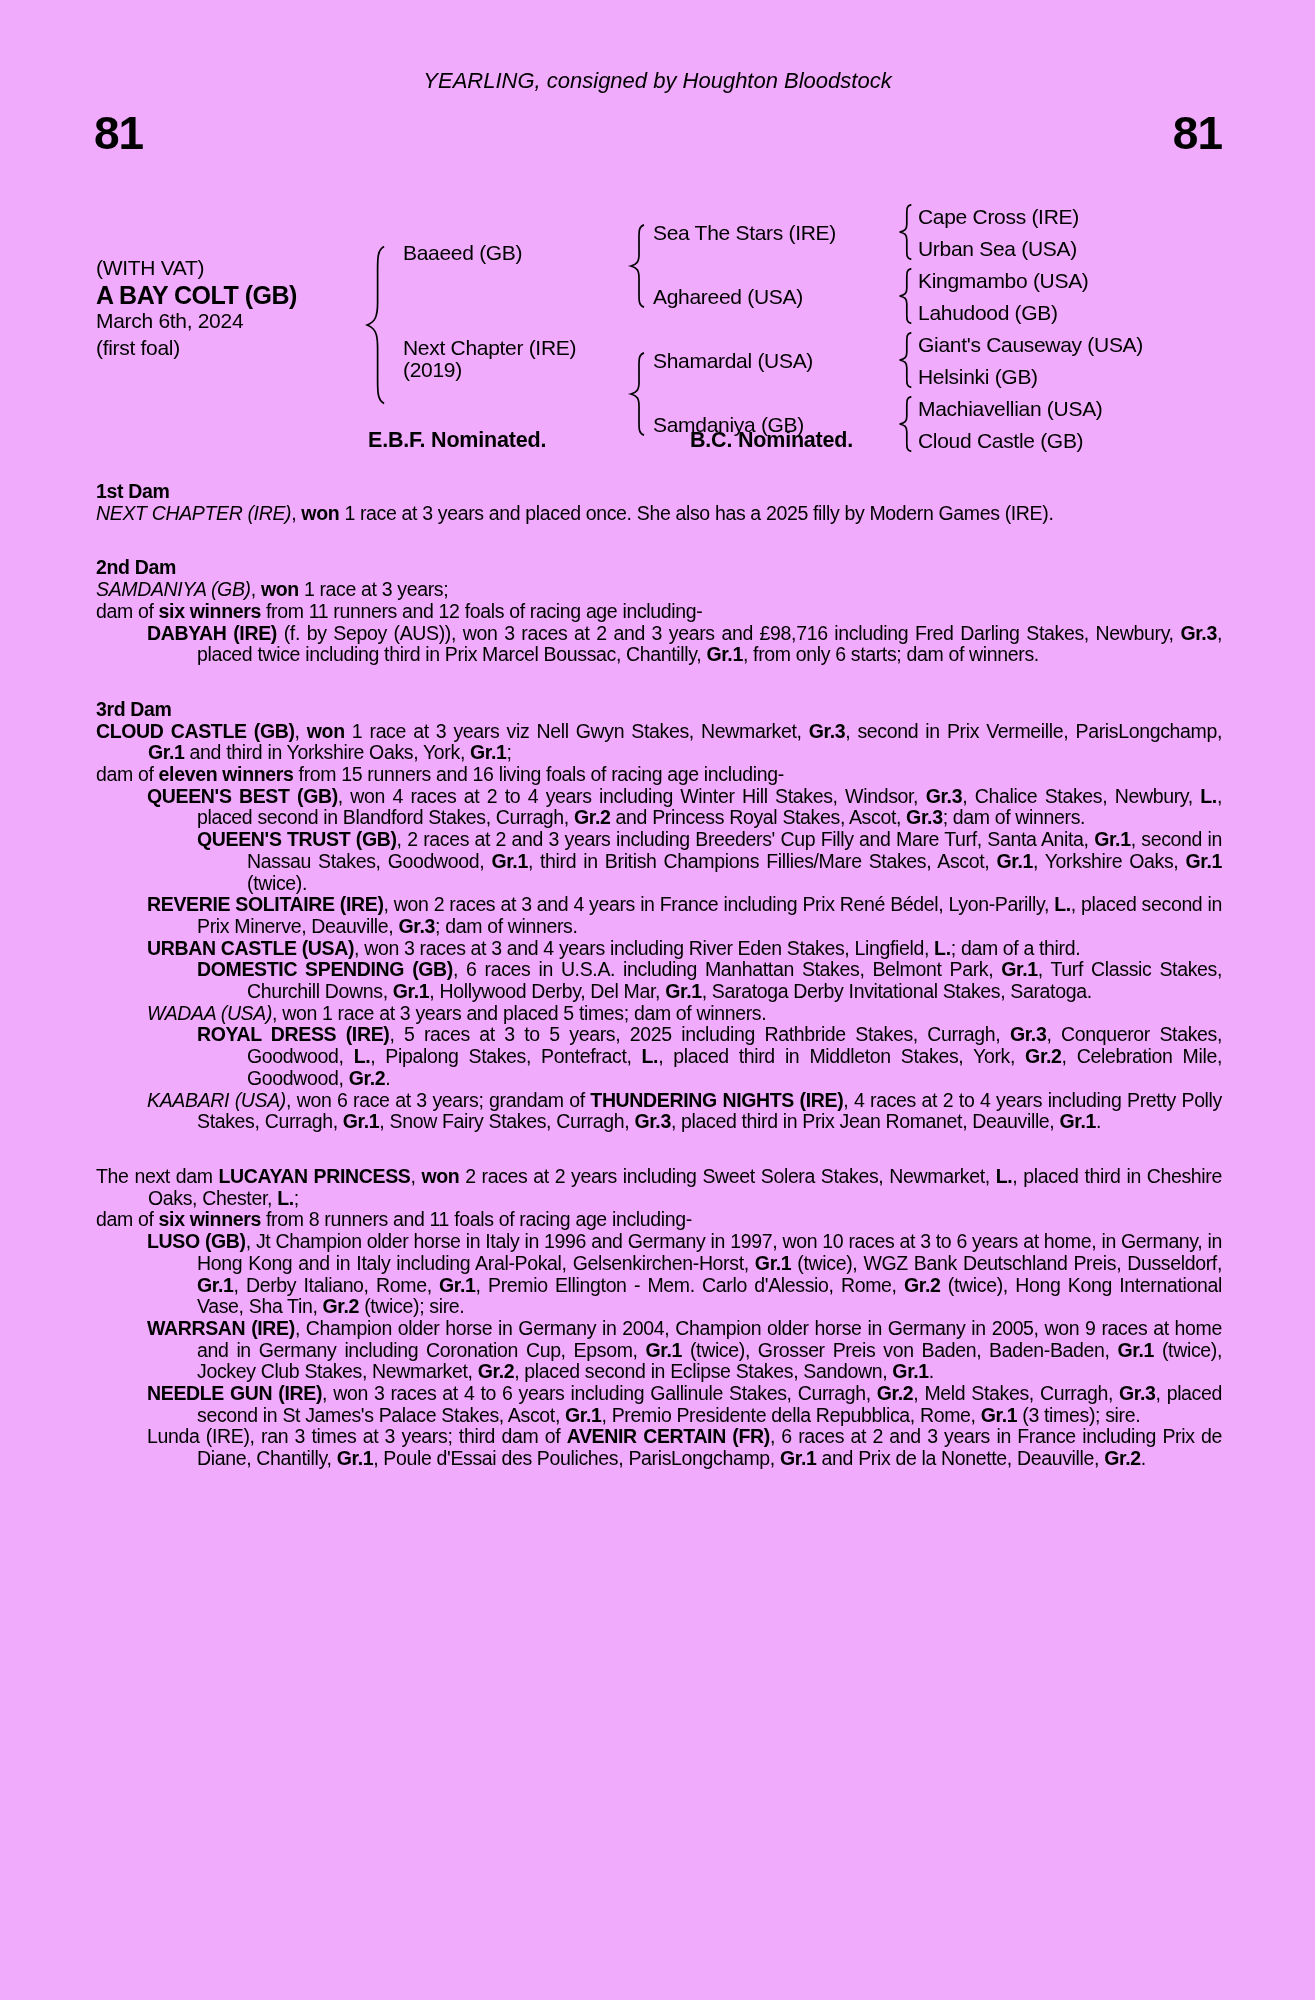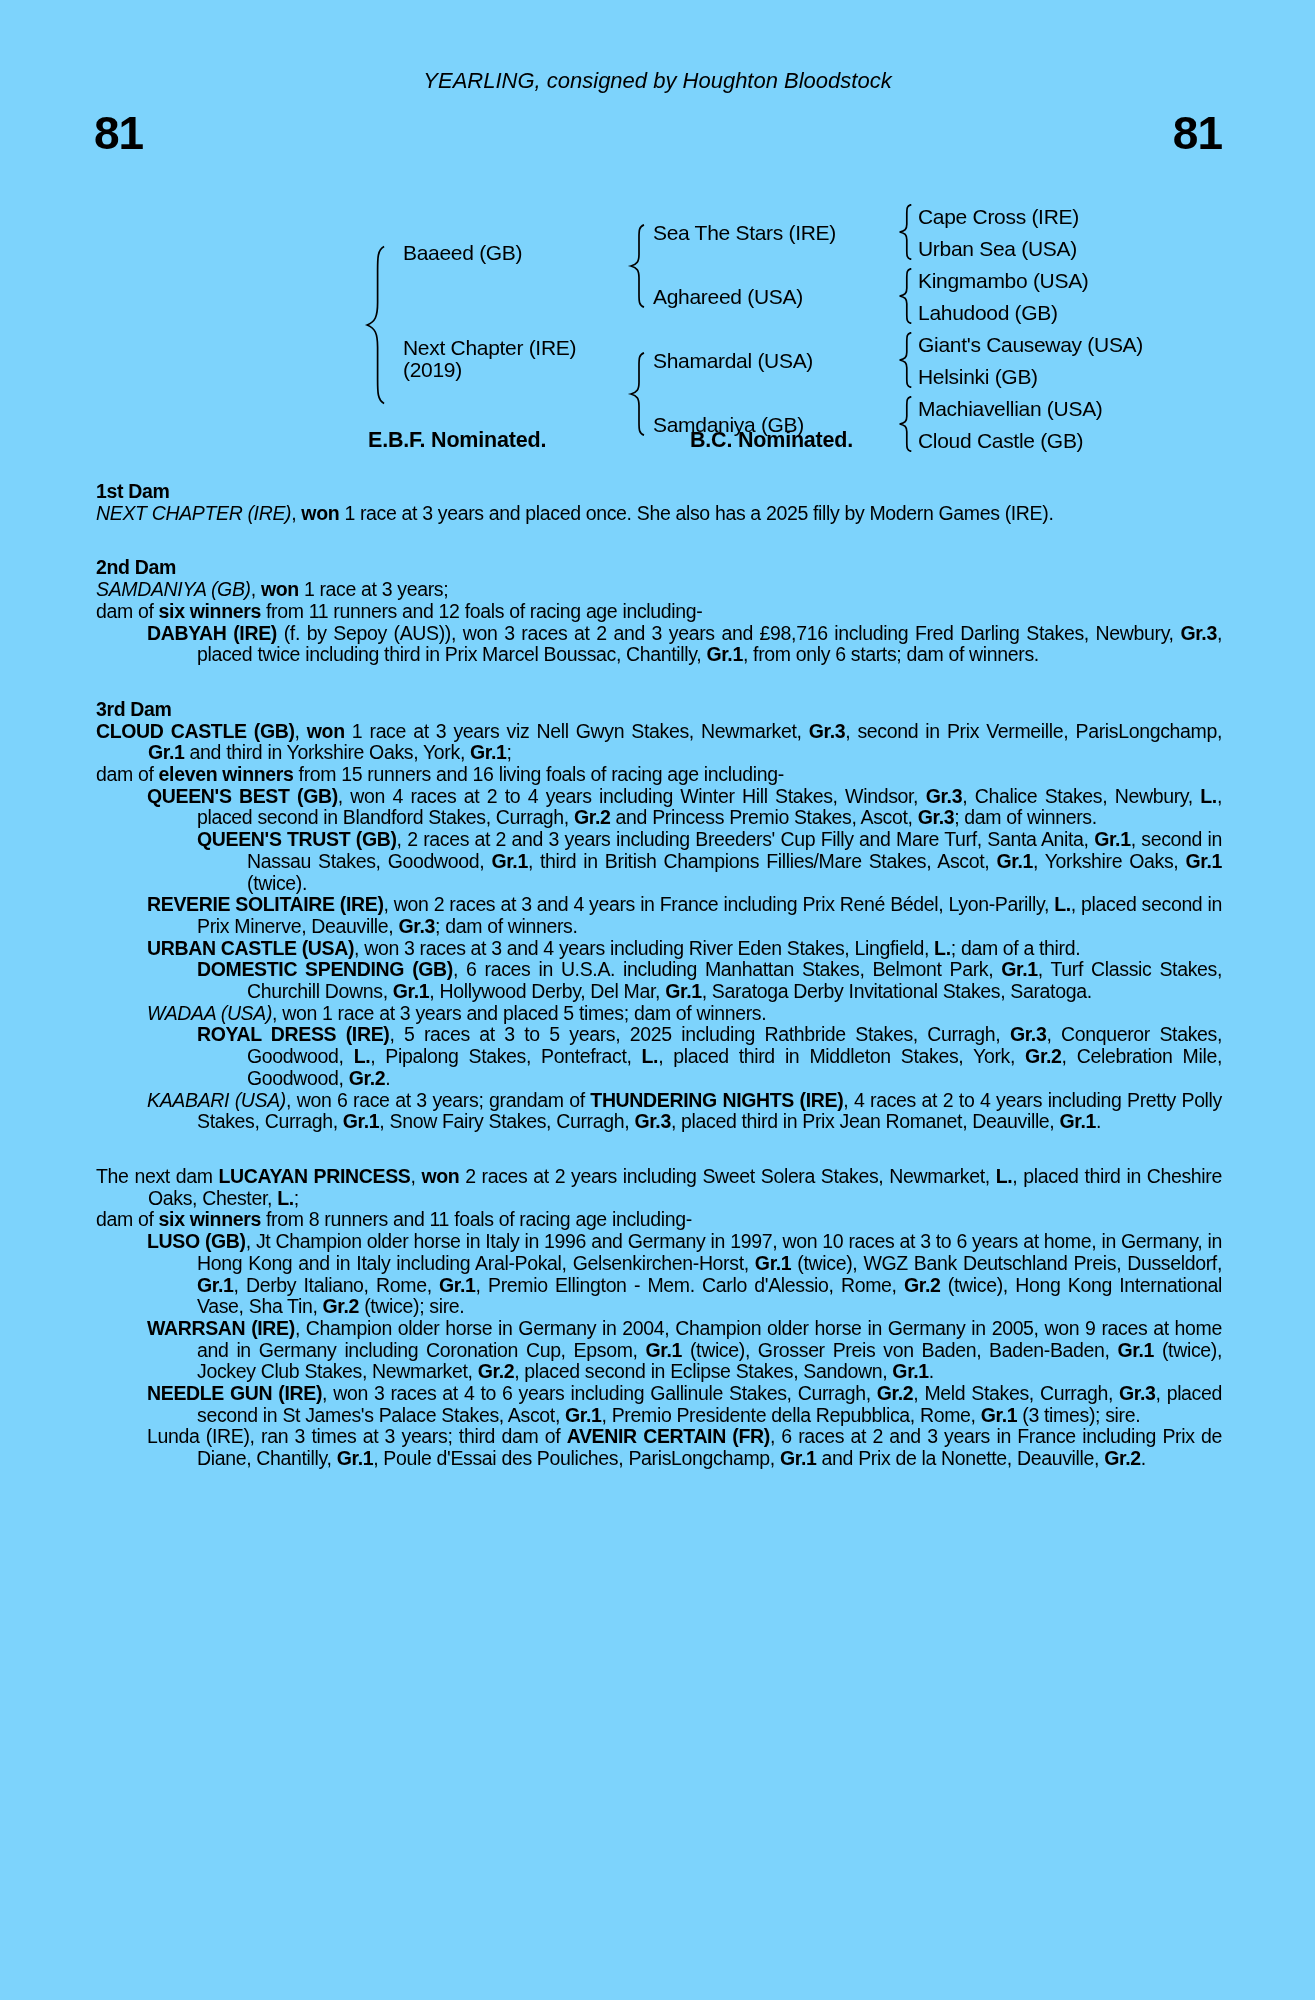--- a/index.html
+++ b/index.html
@@ -1,20 +1,20 @@
 <!DOCTYPE html>
 <html><head>
 <meta charset="utf-8">
 <title>81</title>
 <style>
   html,body{margin:0;padding:0;background:#e8e8e8;}
   .page{
     position:relative;
     width:1315px;height:2000px;
-    background:#7dd3fc;
+    background:#f0abfc;
     margin:0 auto;
     overflow:hidden;
     font-family:"Liberation Sans", sans-serif;
     color:#000;
   }
   
   .consignor{
     position:absolute;left:0;top:68px;width:100%;
     text-align:center;font-style:italic;font-size:22px;
   }
@@ -72,20 +72,26 @@
 <body>
 
 <div class="page">
 
   <div class="consignor">YEARLING, consigned by Houghton Bloodstock</div>
   <div class="lot lot-left">81</div>
   <div class="lot lot-right">81</div>
 
   <div class="ped">
 
+    <div class="produce">
+      <div>(WITH VAT)</div>
+      <div class="title">A BAY COLT (GB)</div>
+      <div>March 6th, 2024</div>
+      <div>(first foal)</div>
+    </div>
 
     <svg class="brace brace-main" viewBox="0 0 20 100" preserveAspectRatio="none">
         <path d="M17 1 C12 3 12 8 12 16 L12 36 C12 45 10 48 4 50 C10 52 12 55 12 64 L12 84 C12 92 12 97 17 99"></path>
       </svg>
     <svg class="brace brace-sire" viewBox="0 0 20 100" preserveAspectRatio="none">
         <path d="M17 1 C12 3 12 8 12 16 L12 36 C12 45 10 48 4 50 C10 52 12 55 12 64 L12 84 C12 92 12 97 17 99"></path>
       </svg>
     <svg class="brace brace-dam" viewBox="0 0 20 100" preserveAspectRatio="none">
         <path d="M17 1 C12 3 12 8 12 16 L12 36 C12 45 10 48 4 50 C10 52 12 55 12 64 L12 84 C12 92 12 97 17 99"></path>
       </svg>
@@ -134,21 +140,21 @@
       <div class="section">
         <div class="dam-heading">2nd Dam</div>
         <p class="para hang0"><i>SAMDANIYA (GB)</i><span>, </span><b>won</b><span> 1 race at 3 years;</span></p>
         <p class="para hang0"><span>dam of </span><b>six winners</b><span> from 11 runners and 12 foals of racing age including-</span></p>
         <p class="para hang1"><b>DABYAH (IRE)</b><span> (f. by Sepoy (AUS)), won 3 races at 2 and 3 years and £98,716 including Fred Darling Stakes, Newbury, </span><b>Gr.3</b><span>, placed twice including third in Prix Marcel Boussac, Chantilly, </span><b>Gr.1</b><span>, from only 6 starts; dam of winners.</span></p>
       </div>
       <div class="section">
         <div class="dam-heading">3rd Dam</div>
         <p class="para hang0"><b>CLOUD CASTLE (GB)</b><span>, </span><b>won</b><span> 1 race at 3 years viz Nell Gwyn Stakes, Newmarket, </span><b>Gr.3</b><span>, second in Prix Vermeille, ParisLongchamp, </span><b>Gr.1</b><span> and third in Yorkshire Oaks, York, </span><b>Gr.1</b><span>;</span></p>
         <p class="para hang0"><span>dam of </span><b>eleven winners</b><span> from 15 runners and 16 living foals of racing age including-</span></p>
-        <p class="para hang1"><b>QUEEN'S BEST (GB)</b><span>, won 4 races at 2 to 4 years including Winter Hill Stakes, Windsor, </span><b>Gr.3</b><span>, Chalice Stakes, Newbury, </span><b>L.</b><span>, placed second in Blandford Stakes, Curragh, </span><b>Gr.2</b><span> and Princess Premio Stakes, Ascot, </span><b>Gr.3</b><span>; dam of winners.</span></p>
+        <p class="para hang1"><b>QUEEN'S BEST (GB)</b><span>, won 4 races at 2 to 4 years including Winter Hill Stakes, Windsor, </span><b>Gr.3</b><span>, Chalice Stakes, Newbury, </span><b>L.</b><span>, placed second in Blandford Stakes, Curragh, </span><b>Gr.2</b><span> and Princess Royal Stakes, Ascot, </span><b>Gr.3</b><span>; dam of winners.</span></p>
         <p class="para hang2"><b>QUEEN'S TRUST (GB)</b><span>, 2 races at 2 and 3 years including Breeders' Cup Filly and Mare Turf, Santa Anita, </span><b>Gr.1</b><span>, second in Nassau Stakes, Goodwood, </span><b>Gr.1</b><span>, third in British Champions Fillies/Mare Stakes, Ascot, </span><b>Gr.1</b><span>, Yorkshire Oaks, </span><b>Gr.1</b><span> (twice).</span></p>
         <p class="para hang1"><b>REVERIE SOLITAIRE (IRE)</b><span>, won 2 races at 3 and 4 years in France including Prix René Bédel, Lyon-Parilly, </span><b>L.</b><span>, placed second in Prix Minerve, Deauville, </span><b>Gr.3</b><span>; dam of winners.</span></p>
         <p class="para hang1"><b>URBAN CASTLE (USA)</b><span>, won 3 races at 3 and 4 years including River Eden Stakes, Lingfield, </span><b>L.</b><span>; dam of a third.</span></p>
         <p class="para hang2"><b>DOMESTIC SPENDING (GB)</b><span>, 6 races in U.S.A. including Manhattan Stakes, Belmont Park, </span><b>Gr.1</b><span>, Turf Classic Stakes, Churchill Downs, </span><b>Gr.1</b><span>, Hollywood Derby, Del Mar, </span><b>Gr.1</b><span>, Saratoga Derby Invitational Stakes, Saratoga.</span></p>
         <p class="para hang1"><i>WADAA (USA)</i><span>, won 1 race at 3 years and placed 5 times; dam of winners.</span></p>
         <p class="para hang2"><b>ROYAL DRESS (IRE)</b><span>, 5 races at 3 to 5 years, 2025 including Rathbride Stakes, Curragh, </span><b>Gr.3</b><span>, Conqueror Stakes, Goodwood, </span><b>L.</b><span>, Pipalong Stakes, Pontefract, </span><b>L.</b><span>, placed third in Middleton Stakes, York, </span><b>Gr.2</b><span>, Celebration Mile, Goodwood, </span><b>Gr.2</b><span>.</span></p>
         <p class="para hang1"><i>KAABARI (USA)</i><span>, won 6 race at 3 years; grandam of </span><b>THUNDERING NIGHTS (IRE)</b><span>, 4 races at 2 to 4 years including Pretty Polly Stakes, Curragh, </span><b>Gr.1</b><span>, Snow Fairy Stakes, Curragh, </span><b>Gr.3</b><span>, placed third in Prix Jean Romanet, Deauville, </span><b>Gr.1</b><span>.</span></p>
       </div>
       <div class="section">
         <p class="para hang0"><span>The next dam </span><b>LUCAYAN PRINCESS</b><span>, </span><b>won</b><span> 2 races at 2 years including Sweet Solera Stakes, Newmarket, </span><b>L.</b><span>, placed third in Cheshire Oaks, Chester, </span><b>L.</b><span>;</span></p>

